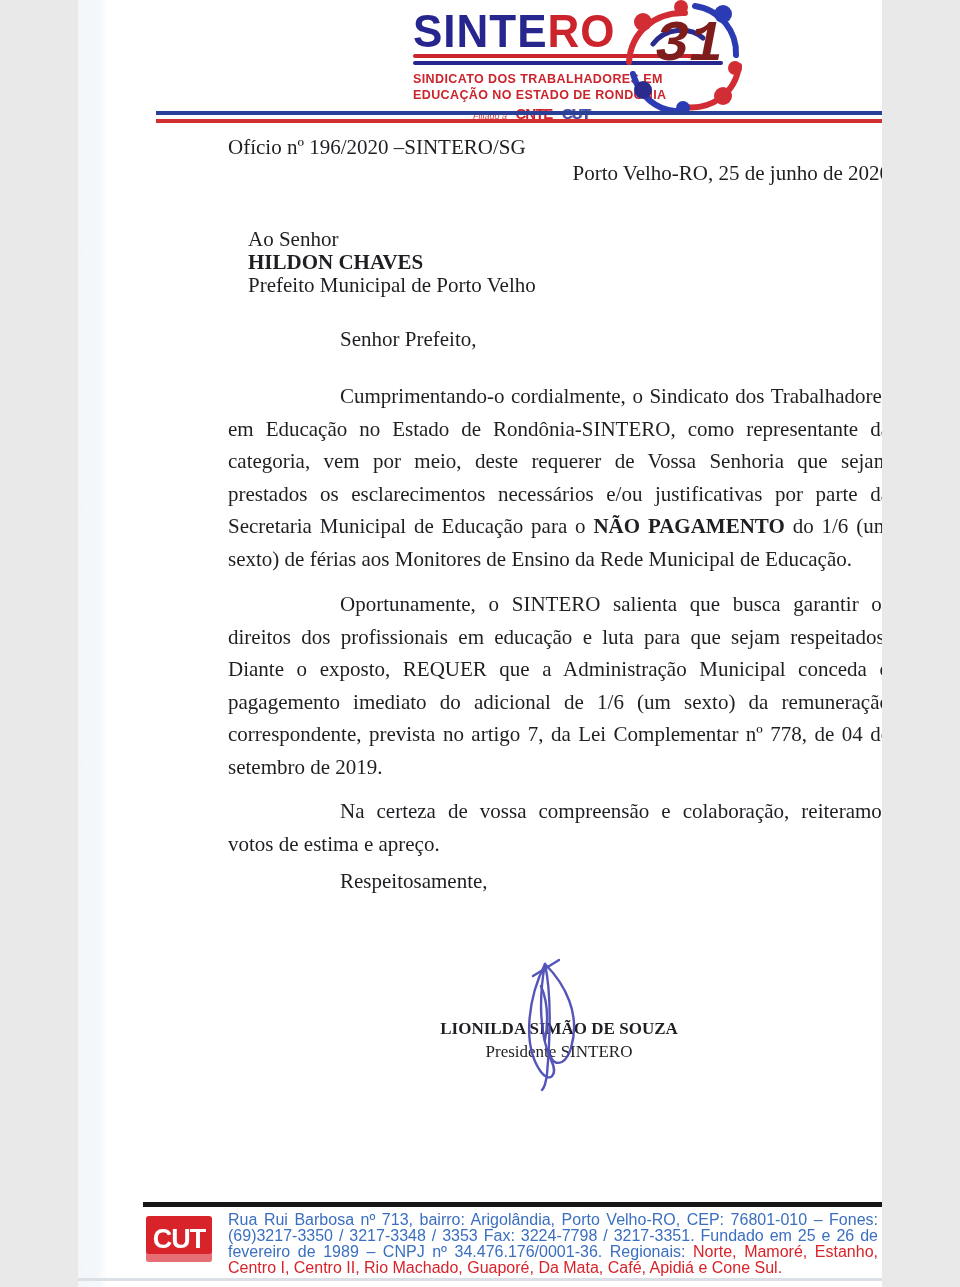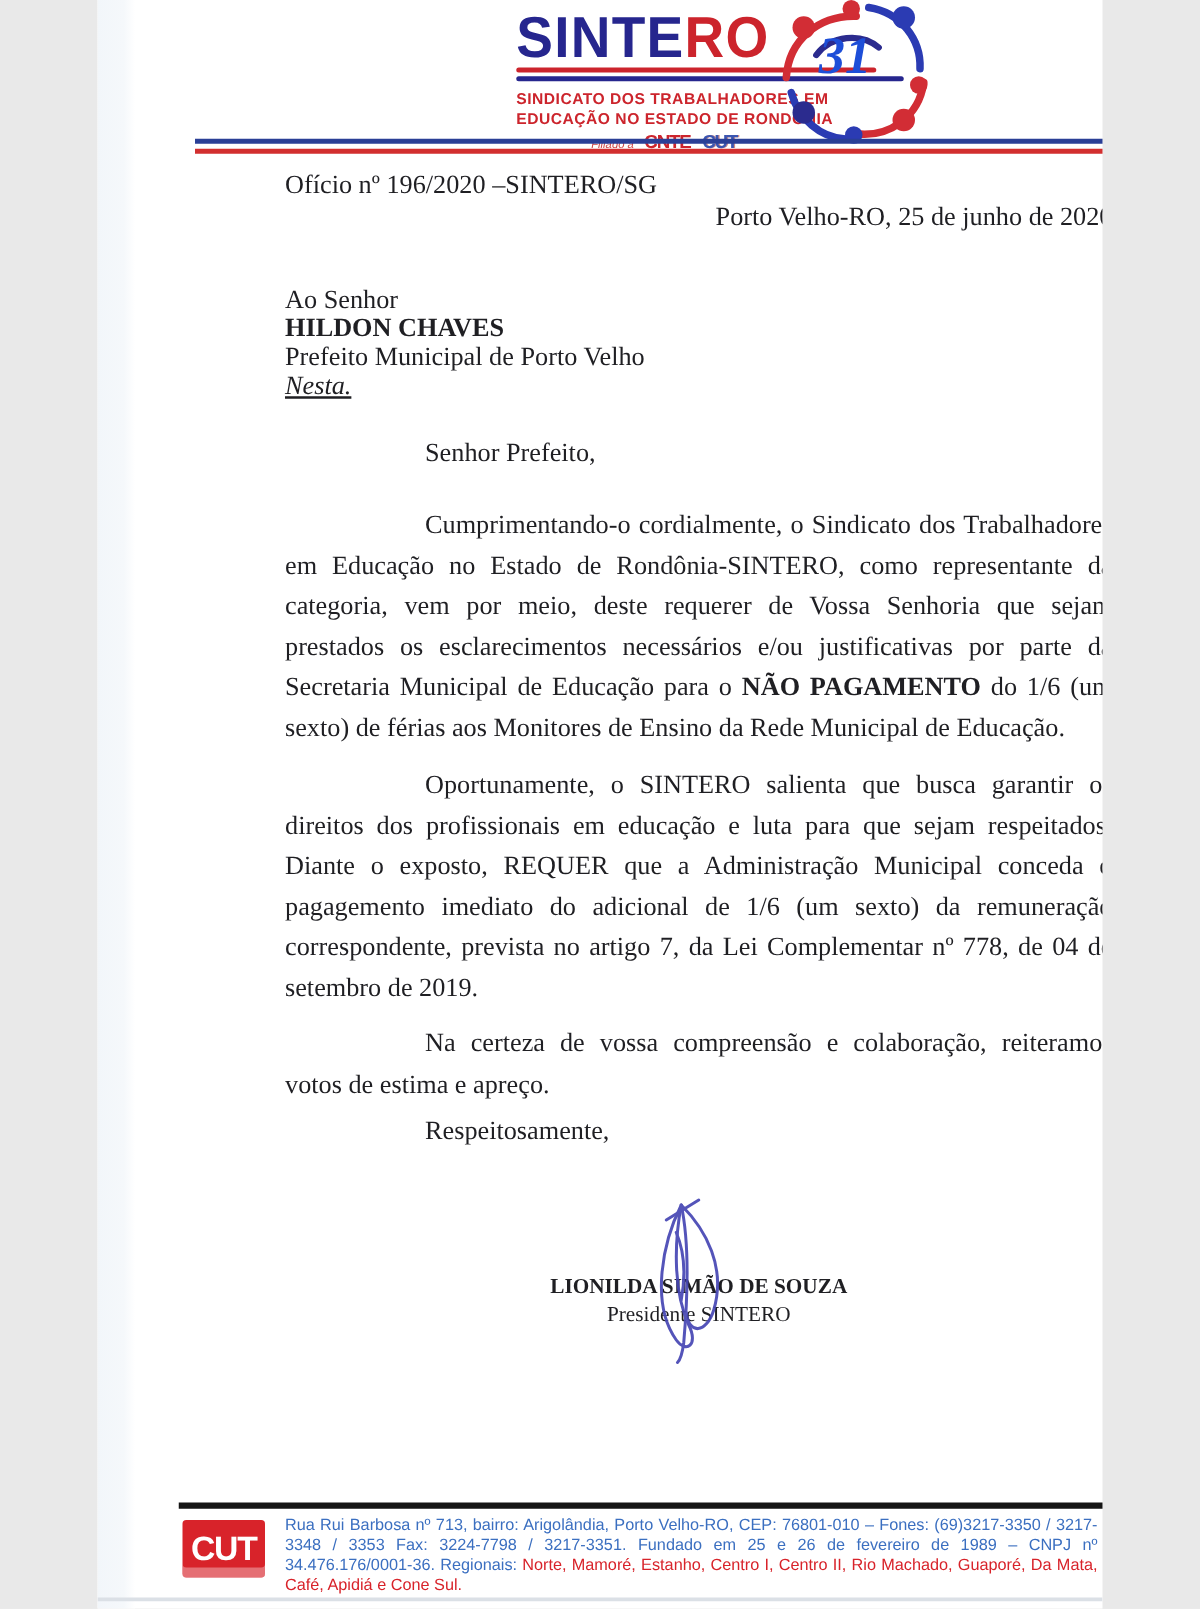--- a/index.html
+++ b/index.html
@@ -26,31 +26,31 @@
   .org-lines{margin-top:6px;}
   .org-line{font-size:12.5px;font-weight:bold;color:#cc242c;letter-spacing:.4px;line-height:16px;white-space:nowrap;}
   .affiliation{margin-top:2px;margin-left:60px;white-space:nowrap;}
   .aff-prefix{font-size:9px;font-style:italic;color:#cc4444;margin-right:4px;}
   .aff-cnte{font-size:15px;font-weight:900;color:#cc242c;letter-spacing:-1px;margin-right:5px;}
   .aff-cut{font-size:15px;font-weight:900;color:#3a55b0;letter-spacing:-1px;text-shadow:1px 0 0 #cc8888;}
   .emblem{position:absolute;left:545px;top:0;width:122px;height:118px;}
   .emblem svg{position:absolute;left:0;top:0;}
   .emblem-31{
     position:absolute;left:32px;top:24px;
-    font-family:Liberation Serif, serif;
-    font-size:42px;font-weight:bold;font-style:italic;color:#1d4ed8;line-height:42px;
+    font-family:Liberation Mono, monospace;
+    font-size:57px;font-weight:bold;font-style:italic;color:#7f1d1d;line-height:42px;
   }
   .rule{position:absolute;left:78px;width:872px;height:4px;}
   .rule-blue{top:111px;background:#2a3f96;}
   .rule-red{top:119px;background:#d22f2f;}
   
   .content{position:absolute;left:150px;top:136px;width:662px;font-size:21px;}
   .ref{line-height:22px;}
   .dateline{text-align:right;margin-top:4px;line-height:22px;}
-  .recipient{margin-top:44px;line-height:23px;}
+  .recipient{margin-top:44px;line-height:23px;margin-left:20px;}
   .bold{font-weight:bold;}
   .nesta{font-style:italic;text-decoration:underline;}
   .subject{margin:28px 0 0 0;line-height:30px;text-align:justify;}
   .greeting{margin:27px 0 0 0;text-indent:112px;line-height:30px;}
   .para{margin:26px 0 0 0;line-height:32.5px;text-align:justify;text-indent:112px;}
   .para2{margin-top:13px;}
   .para3{margin-top:12px;}
   .closing{margin:6px 0 0 0;text-indent:112px;line-height:30px;}
   
   .signature-block{position:absolute;left:150px;top:952px;width:662px;text-align:center;font-size:17px;}
@@ -61,21 +61,21 @@
   .footer-rule{position:absolute;left:65px;top:1202px;width:823px;height:5px;background:#151515;}
   .cut-logo{
     position:absolute;left:68px;top:1216px;width:66px;height:46px;
     background:#d8232a;border-radius:3px;
     display:flex;align-items:center;justify-content:center;
     font-family:"Liberation Sans",sans-serif;font-weight:900;font-size:27px;color:#ffffff;
     letter-spacing:-1px;box-shadow:inset 0 -8px 0 rgba(255,255,255,.35);
   }
   .footer-text{
     position:absolute;left:150px;top:1212px;width:650px;margin:0;
-    font-family:"Liberation Sans",sans-serif;font-size:13px;line-height:16px;
+    font-family:"Liberation Sans",sans-serif;font-size:16px;line-height:16px;
     color:#3b6fc0;text-align:justify;
   }
   .ft-red{color:#d8232a;}
   .cnte-logo{
     position:absolute;left:816px;top:1218px;
     font-family:"Liberation Sans",sans-serif;font-weight:900;font-size:33px;
     color:#d8232a;letter-spacing:-3px;transform:scaleY(1.08);line-height:40px;
     filter:blur(.4px);
   }
   .bottom-line{position:absolute;left:0;top:1278px;width:100%;height:3px;background:#dbe0e6;}
@@ -123,21 +123,20 @@
   <div class="rule rule-red"></div>
 
   <div class="content">
     <div class="ref">Ofício nº 196/2020 –SINTERO/SG</div>
     <div class="dateline">Porto Velho-RO, 25 de junho de 2020</div>
 
     <div class="recipient">
       <div>Ao Senhor</div>
       <div class="bold">HILDON CHAVES</div>
       <div>Prefeito Municipal de Porto Velho</div>
-      <div class="nesta">Nesta.</div>
     </div>
 
 
     <p class="greeting">Senhor Prefeito,</p>
 
     <p class="para"><span>Cumprimentando-o cordialmente, o Sindicato dos Trabalhadores em Educação no Estado de Rondônia-SINTERO, como representante da categoria, vem por meio, deste requerer de Vossa Senhoria que sejam prestados os esclarecimentos necessários e/ou justificativas por parte da Secretaria Municipal de Educação para o </span><span class="bold">NÃO PAGAMENTO</span><span> do 1/6 (um sexto) de férias aos Monitores de Ensino da Rede Municipal de Educação.</span></p>
 
     <p class="para para2">Oportunamente, o SINTERO salienta que busca garantir os direitos dos profissionais em educação e luta para que sejam respeitados. Diante o exposto, REQUER que a Administração Municipal conceda o pagagemento imediato do adicional de 1/6 (um sexto) da remuneração correspondente, prevista no artigo 7, da Lei Complementar nº 778, de 04 de setembro de 2019.</p>
 
     <p class="para para3">Na certeza de vossa compreensão e colaboração, reiteramos votos de estima e apreço.</p>

